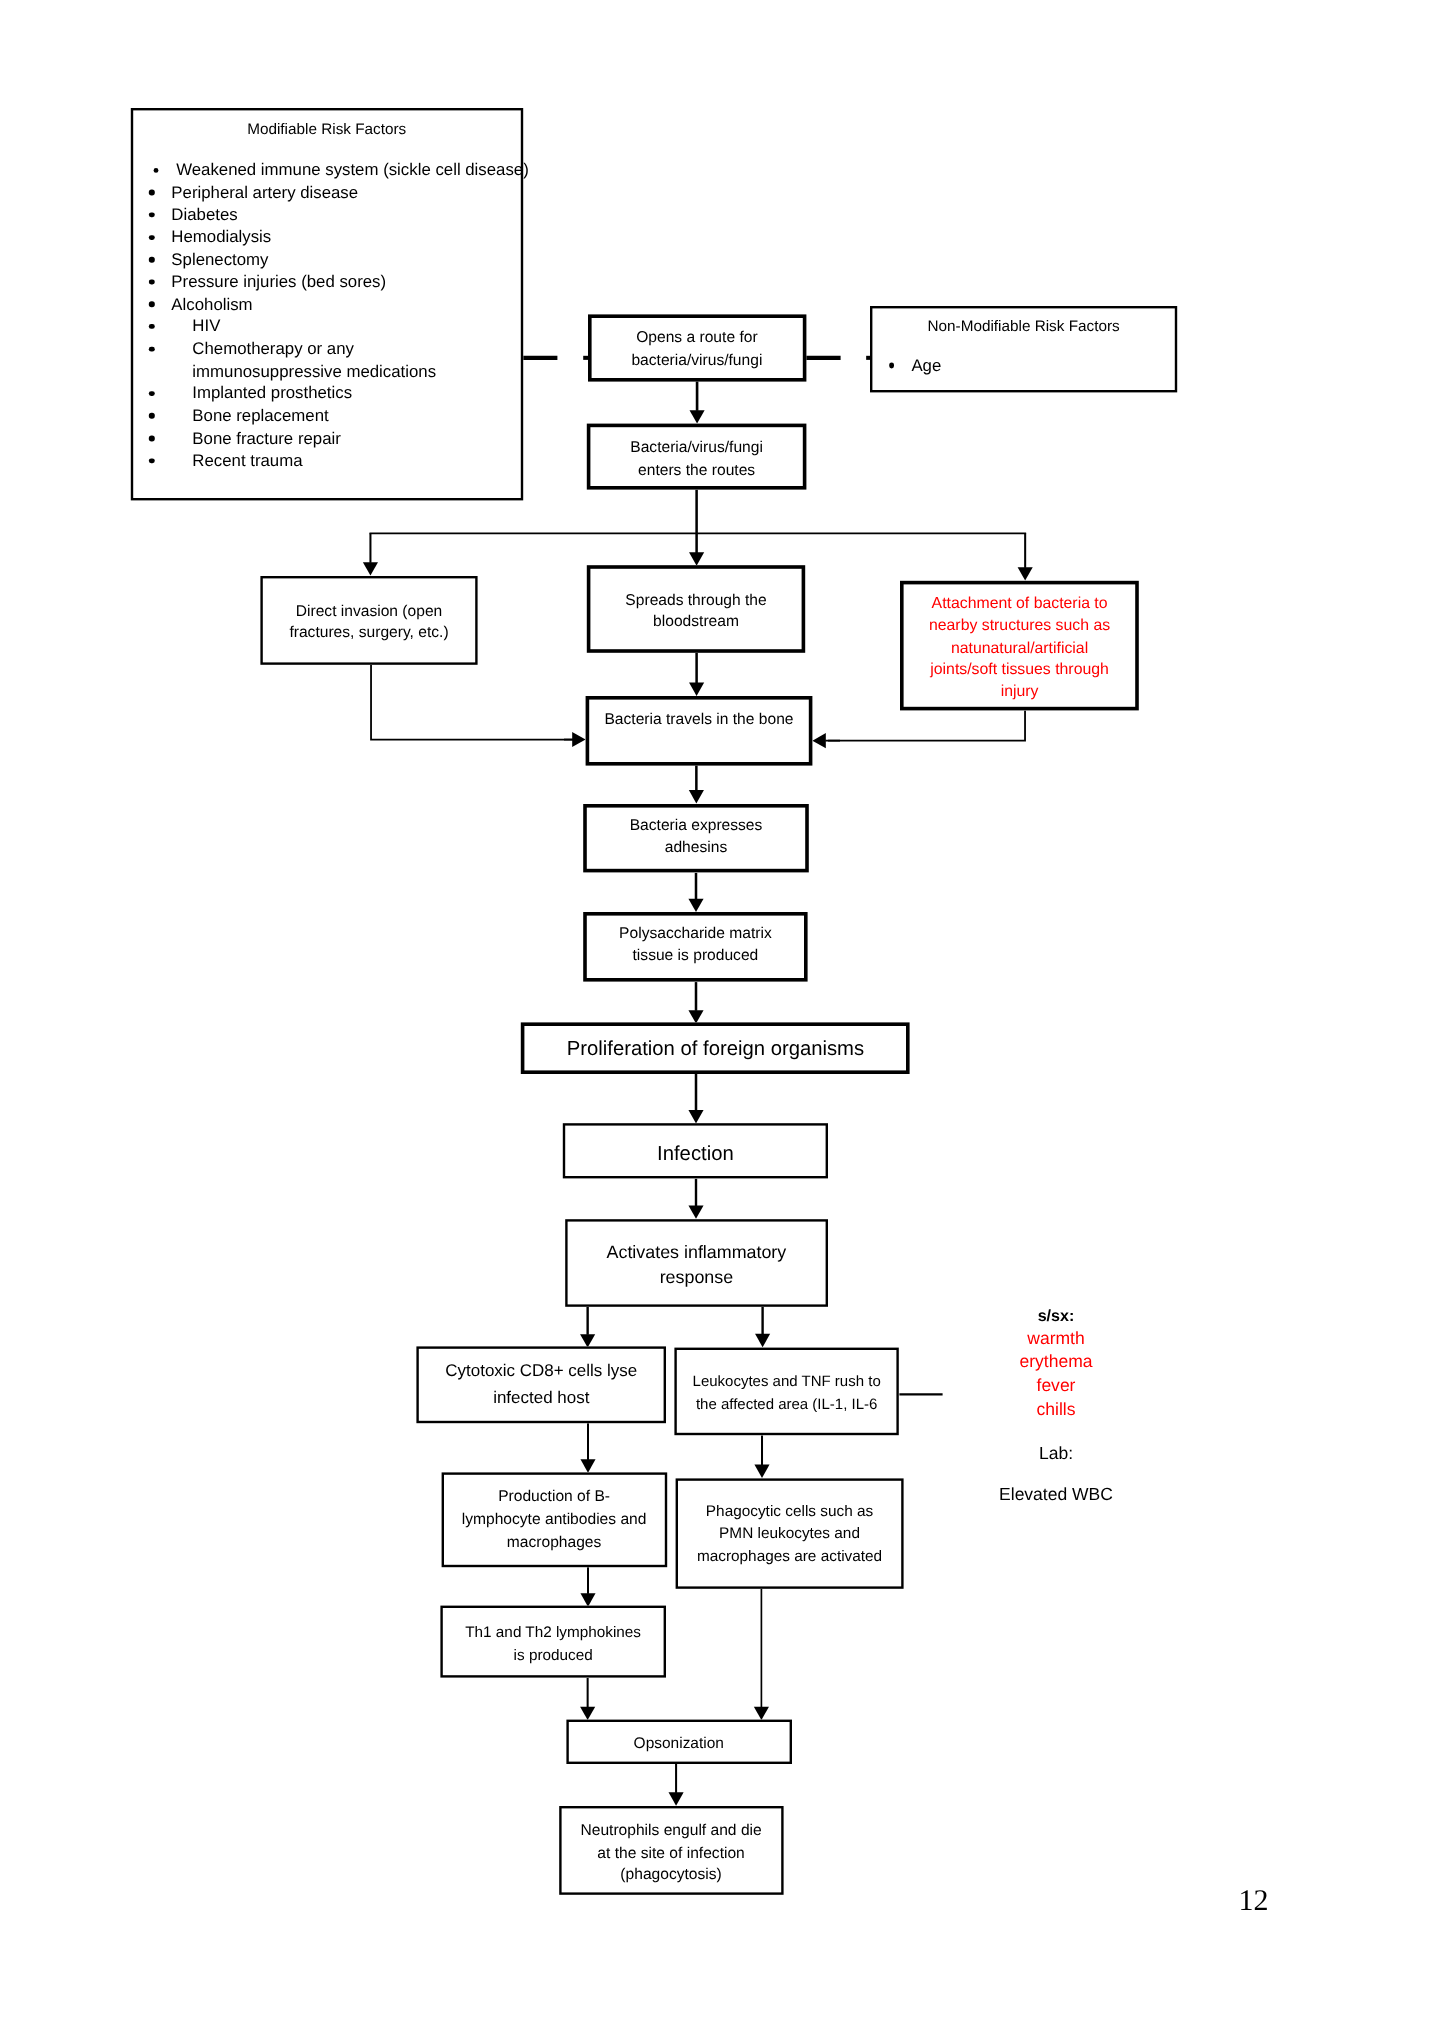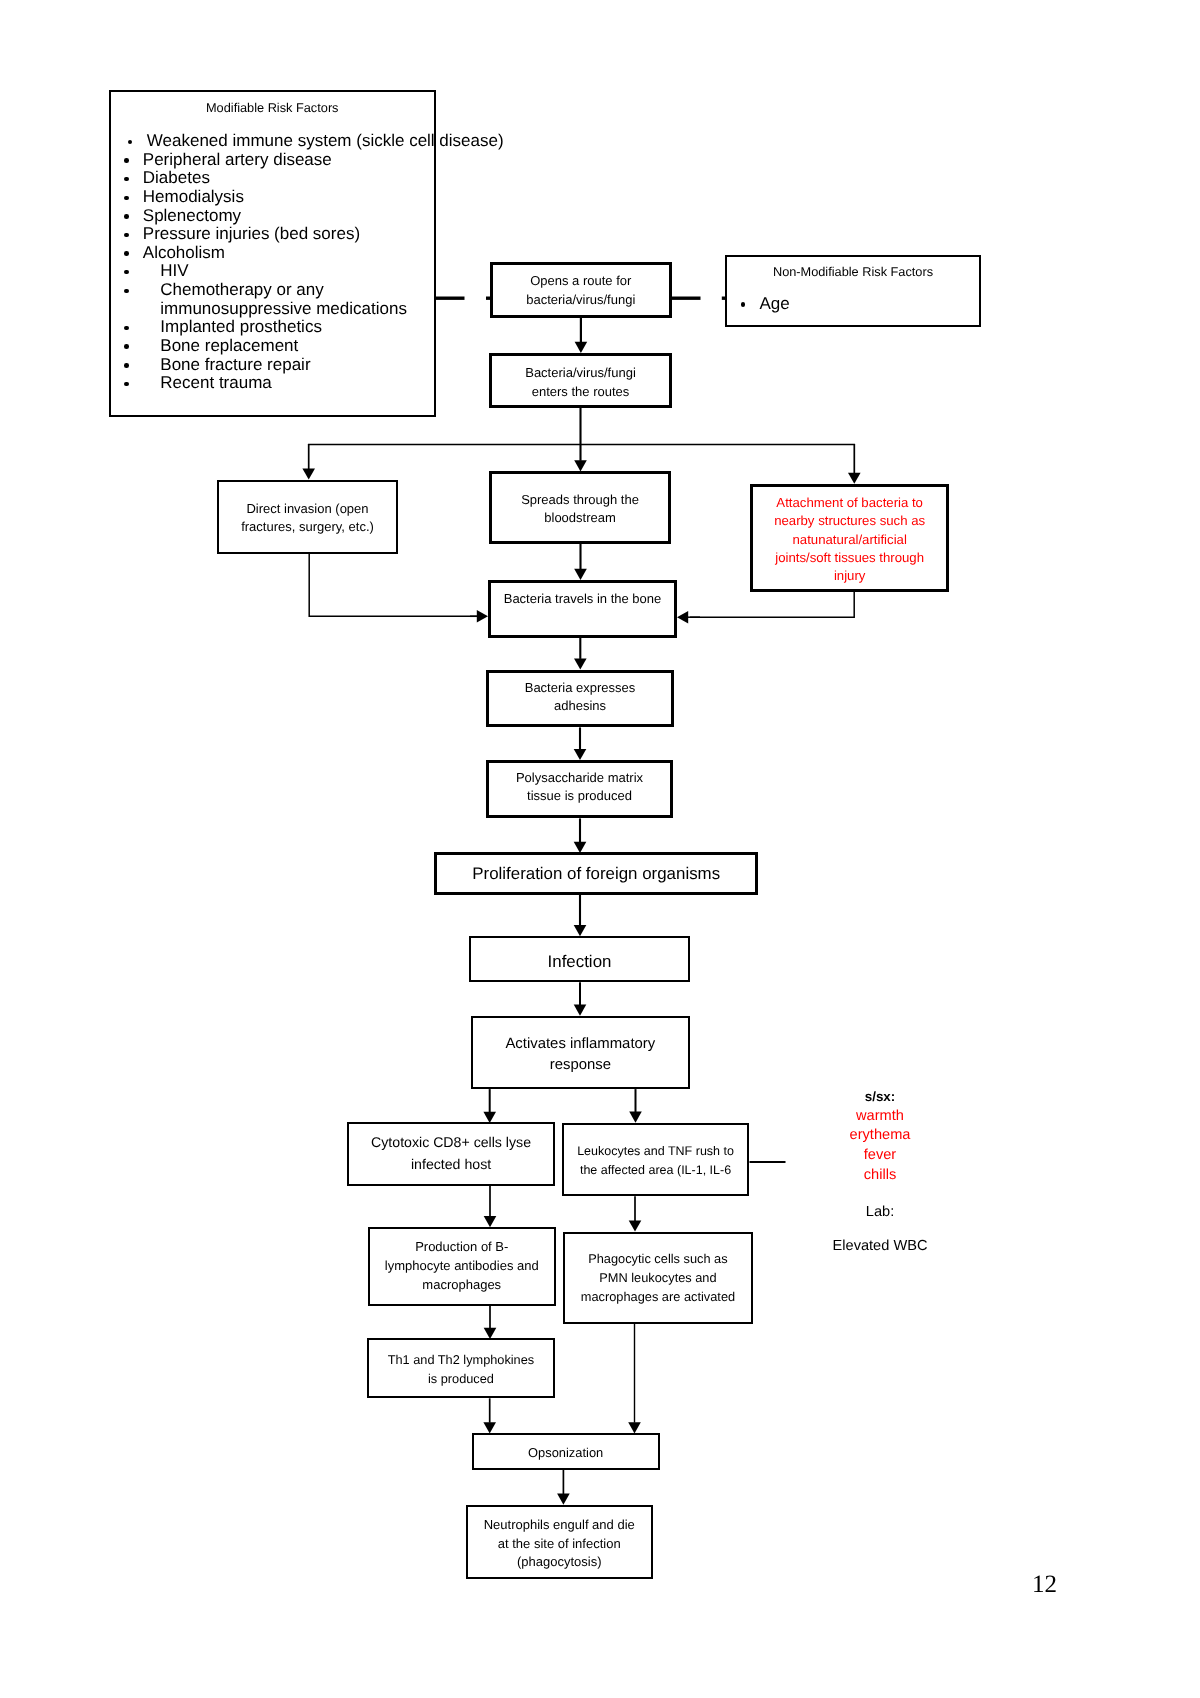--- a/index.html
+++ b/index.html
@@ -5,21 +5,21 @@
 <style>
   html,body{margin:0;padding:0;background:#ffffff;}
   *{-webkit-font-smoothing:antialiased;text-rendering:geometricPrecision;}
   body{width:1200px;height:1698px;position:relative;overflow:hidden;
        font-family:"Liberation Sans",sans-serif;color:#000;}
   #canvas{position:absolute;left:0;top:0;width:1200px;height:1698px;}
   .box{position:absolute;box-sizing:border-box;background:#fff;border:2px solid #000;}
   .tl{position:absolute;text-align:center;white-space:nowrap;line-height:0;}
   .wires{position:absolute;left:0;top:0;width:1200px;height:1698px;pointer-events:none;}
   .ltitle{position:absolute;text-align:center;white-space:nowrap;line-height:0;font-size:12.75px;}
-  .li{position:absolute;white-space:nowrap;line-height:0;font-size:17px;}
+  .li{position:absolute;white-space:nowrap;line-height:0;font-size:14px;}
   .bul{position:absolute;width:4.6px;height:4.6px;border-radius:50%;background:#000;}
   .ann{position:absolute;text-align:center;white-space:nowrap;line-height:0;font-size:14.6px;}
   .pgnum{position:absolute;font-family:"Liberation Serif",serif;font-size:25px;
          line-height:0;white-space:nowrap;}
   .red{color:#ff0000;}
   .bold{font-weight:bold;}
 </style>
 </head>
 <body>
 

